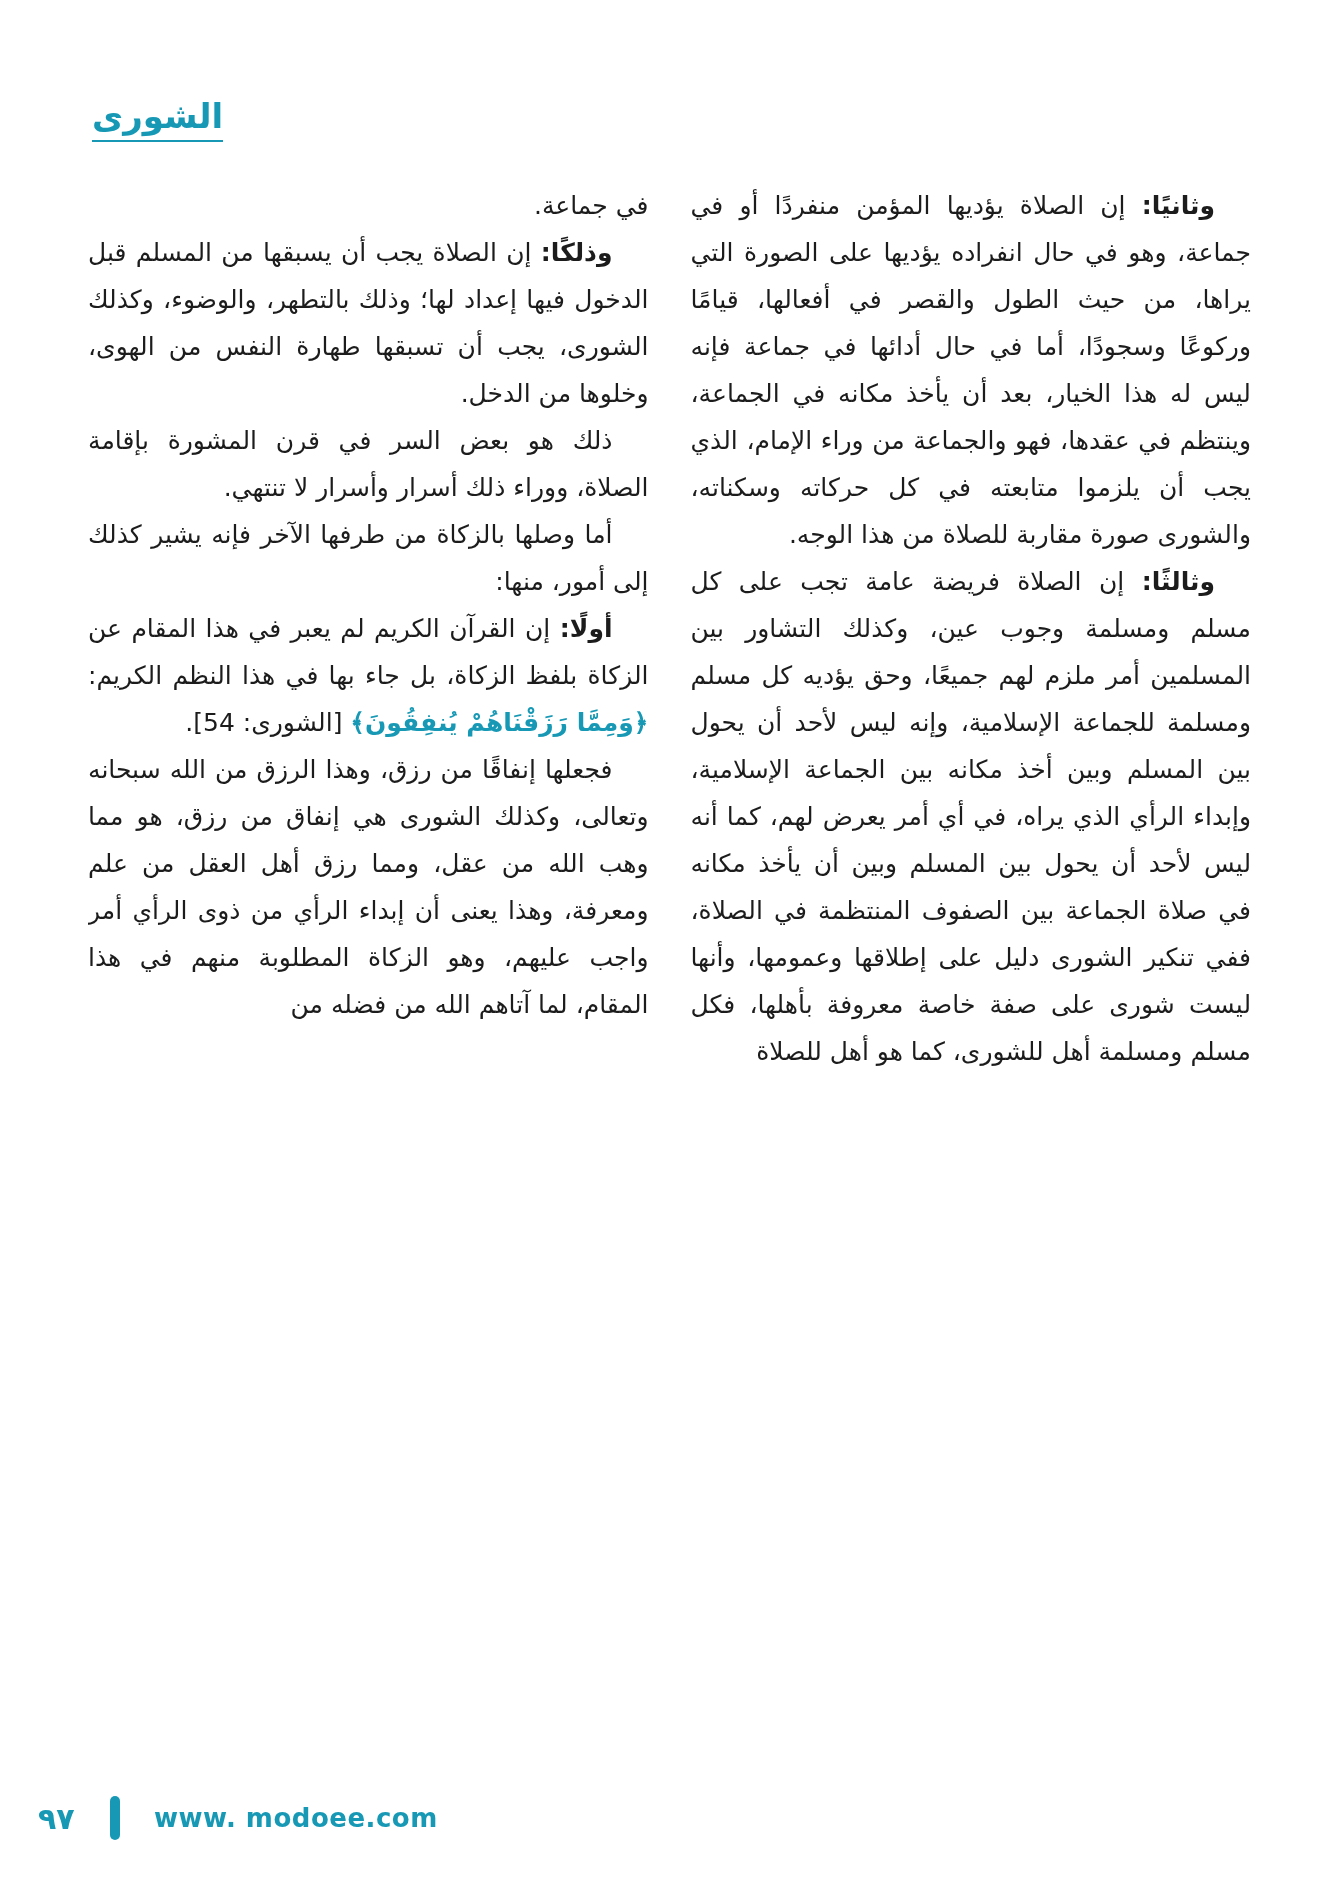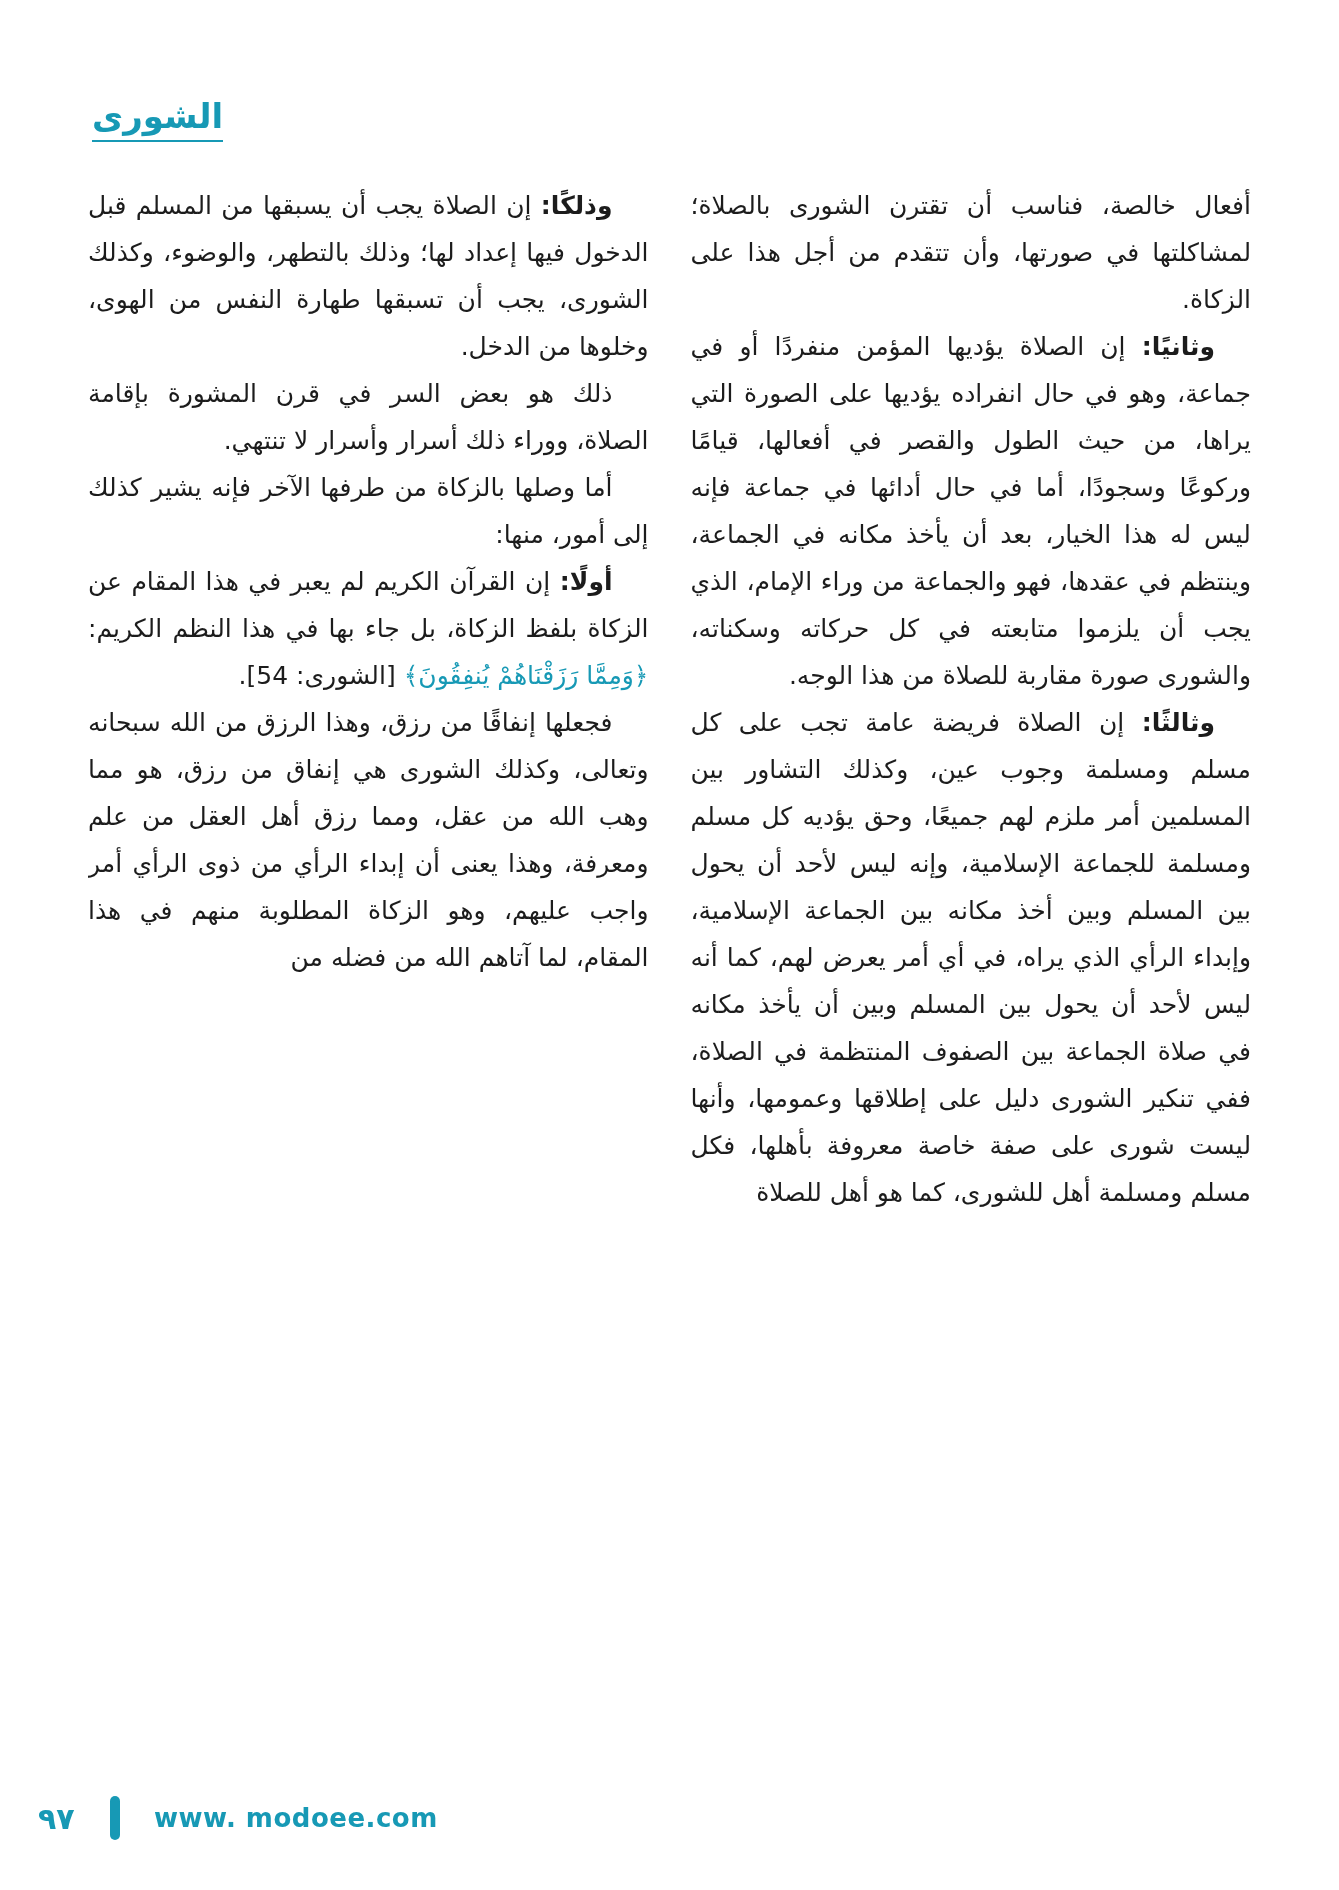--- a/index.html
+++ b/index.html
@@ -49,21 +49,21 @@
   }
   .para {
     font-size: 25px;
     line-height: 47px;
     text-align: justify;
     color: #1c1c1c;
     direction: rtl;
   }
   .para.indent { text-indent: 36px; }
   .bold { font-weight: bold; }
-  .accent { color: var(--accent, #1799b5); font-weight: normal; }
+  .accent { color: var(--accent, #1799b5); font-weight: bold; }
   
   .page-footer {
     position: absolute;
     left: 38px;
     bottom: 50px;
     display: flex;
     align-items: center;
     direction: ltr;
     gap: 12px;
   }
@@ -94,25 +94,25 @@
 <body>
 
 <div class="page">
 
   <header class="page-header">
     <span class="header-title">الشورى</span>
   </header>
 
   <main class="content" dir="rtl">
     <div class="column column-right" id="col-right">
-        <p class="para"><span>أفعال خالصة، فناسب أن تقترن الشورى بالصلاة؛ لمشاكلتها في صورتها، وأن تتقدم من أجل هذا على الزكاة.</span></p>
         <p class="para indent"><span class="bold">وثانيًا:</span><span> إن الصلاة يؤديها المؤمن منفردًا أو في جماعة، وهو في حال انفراده يؤديها على الصورة التي يراها، من حيث الطول والقصر في أفعالها، قيامًا وركوعًا وسجودًا، أما في حال أدائها في جماعة فإنه ليس له هذا الخيار، بعد أن يأخذ مكانه في الجماعة، وينتظم في عقدها، فهو والجماعة من وراء الإمام، الذي يجب أن يلزموا متابعته في كل حركاته وسكناته، والشورى صورة مقاربة للصلاة من هذا الوجه.</span></p>
         <p class="para indent"><span class="bold">وثالثًا:</span><span> إن الصلاة فريضة عامة تجب على كل مسلم ومسلمة وجوب عين، وكذلك التشاور بين المسلمين أمر ملزم لهم جميعًا، وحق يؤديه كل مسلم ومسلمة للجماعة الإسلامية، وإنه ليس لأحد أن يحول بين المسلم وبين أخذ مكانه بين الجماعة الإسلامية، وإبداء الرأي الذي يراه، في أي أمر يعرض لهم، كما أنه ليس لأحد أن يحول بين المسلم وبين أن يأخذ مكانه في صلاة الجماعة بين الصفوف المنتظمة في الصلاة، ففي تنكير الشورى دليل على إطلاقها وعمومها، وأنها ليست شورى على صفة خاصة معروفة بأهلها، فكل مسلم ومسلمة أهل للشورى، كما هو أهل للصلاة</span></p>
       </div>
     <div class="column column-left" id="col-left">
+        <p class="para"><span>في جماعة.</span></p>
         <p class="para indent"><span class="bold">وذلكًا:</span><span> إن الصلاة يجب أن يسبقها من المسلم قبل الدخول فيها إعداد لها؛ وذلك بالتطهر، والوضوء، وكذلك الشورى، يجب أن تسبقها طهارة النفس من الهوى، وخلوها من الدخل.</span></p>
         <p class="para indent"><span>ذلك هو بعض السر في قرن المشورة بإقامة الصلاة، ووراء ذلك أسرار وأسرار لا تنتهي.</span></p>
         <p class="para indent"><span>أما وصلها بالزكاة من طرفها الآخر فإنه يشير كذلك إلى أمور، منها:</span></p>
         <p class="para indent"><span class="bold">أولًا:</span><span> إن القرآن الكريم لم يعبر في هذا المقام عن الزكاة بلفظ الزكاة، بل جاء بها في هذا النظم الكريم: </span><span class="accent">﴿وَمِمَّا رَزَقْنَاهُمْ يُنفِقُونَ﴾</span><span> [الشورى: 54].</span></p>
         <p class="para indent"><span>فجعلها إنفاقًا من رزق، وهذا الرزق من الله سبحانه وتعالى، وكذلك الشورى هي إنفاق من رزق، هو مما وهب الله من عقل، ومما رزق أهل العقل من علم ومعرفة، وهذا يعنى أن إبداء الرأي من ذوى الرأي أمر واجب عليهم، وهو الزكاة المطلوبة منهم في هذا المقام، لما آتاهم الله من فضله من</span></p>
       </div>
   </main>
 
   <footer class="page-footer">
     <span class="page-number">٩٧</span>

